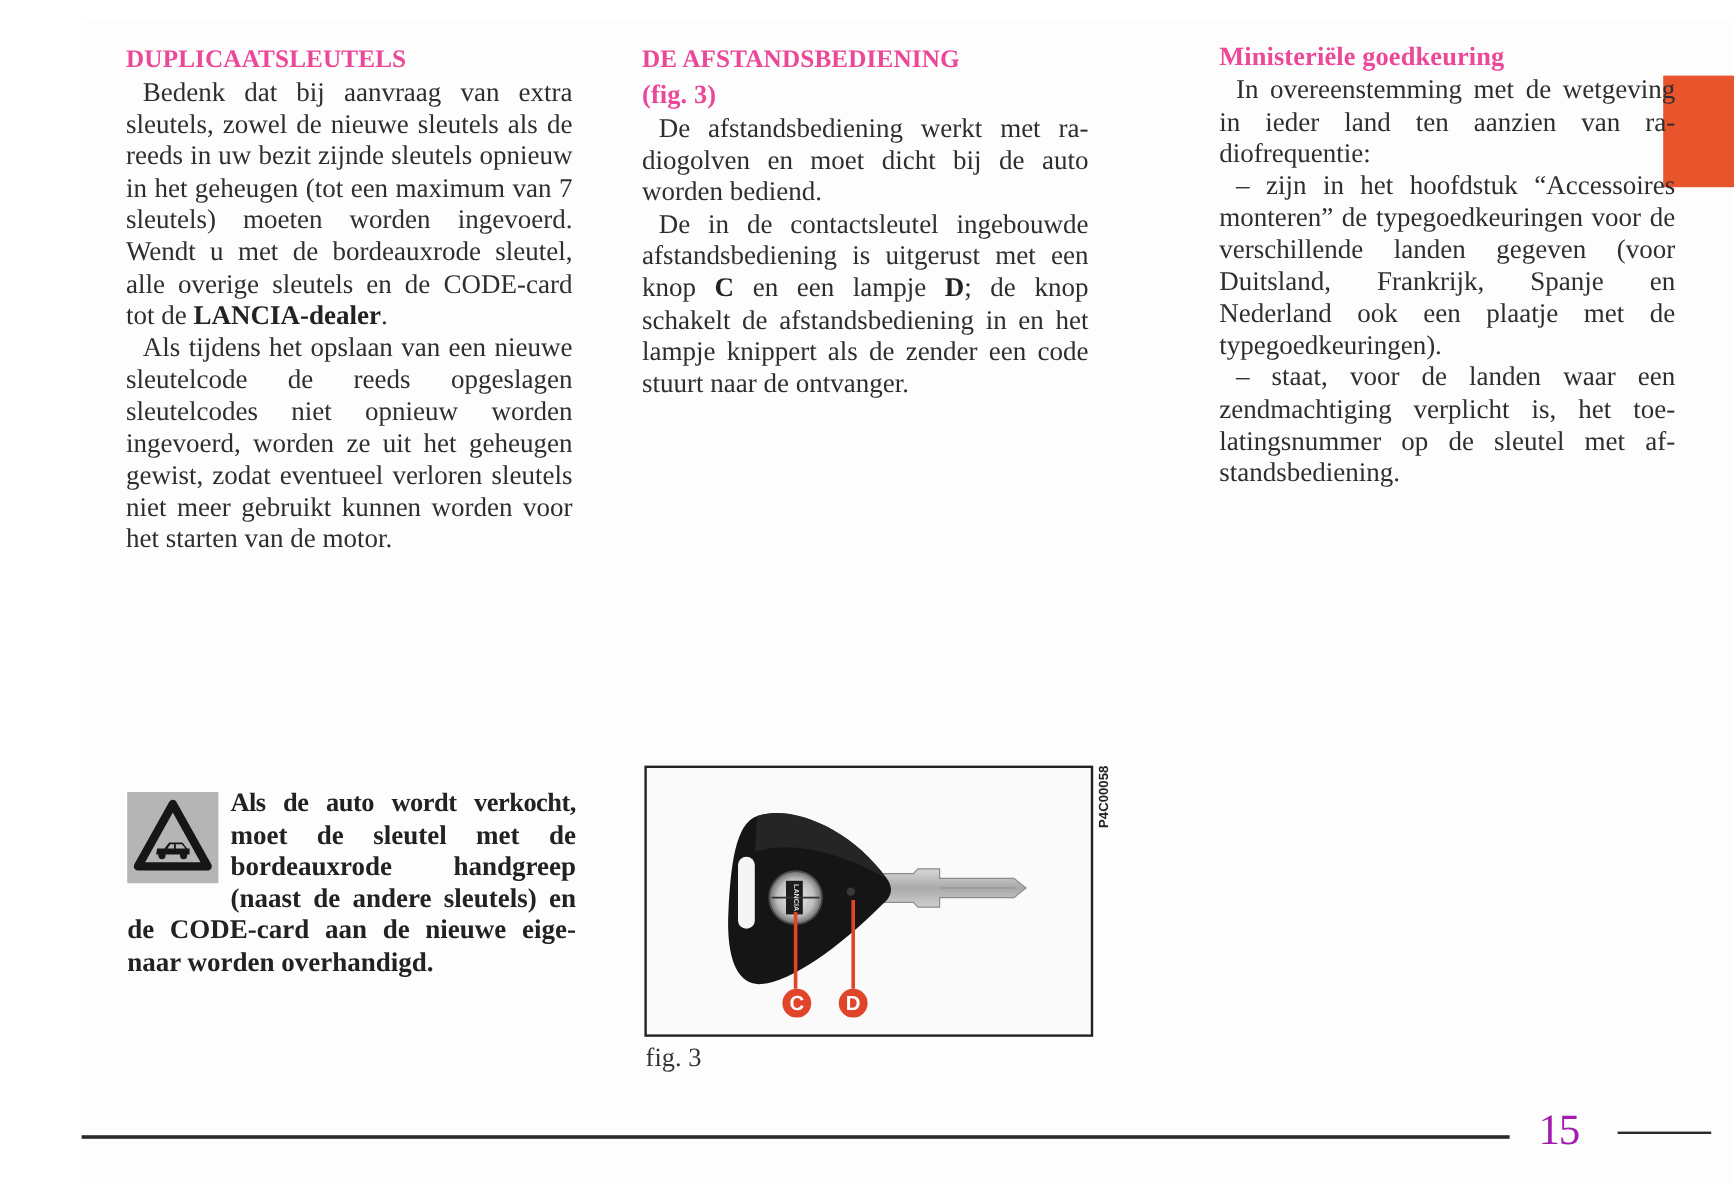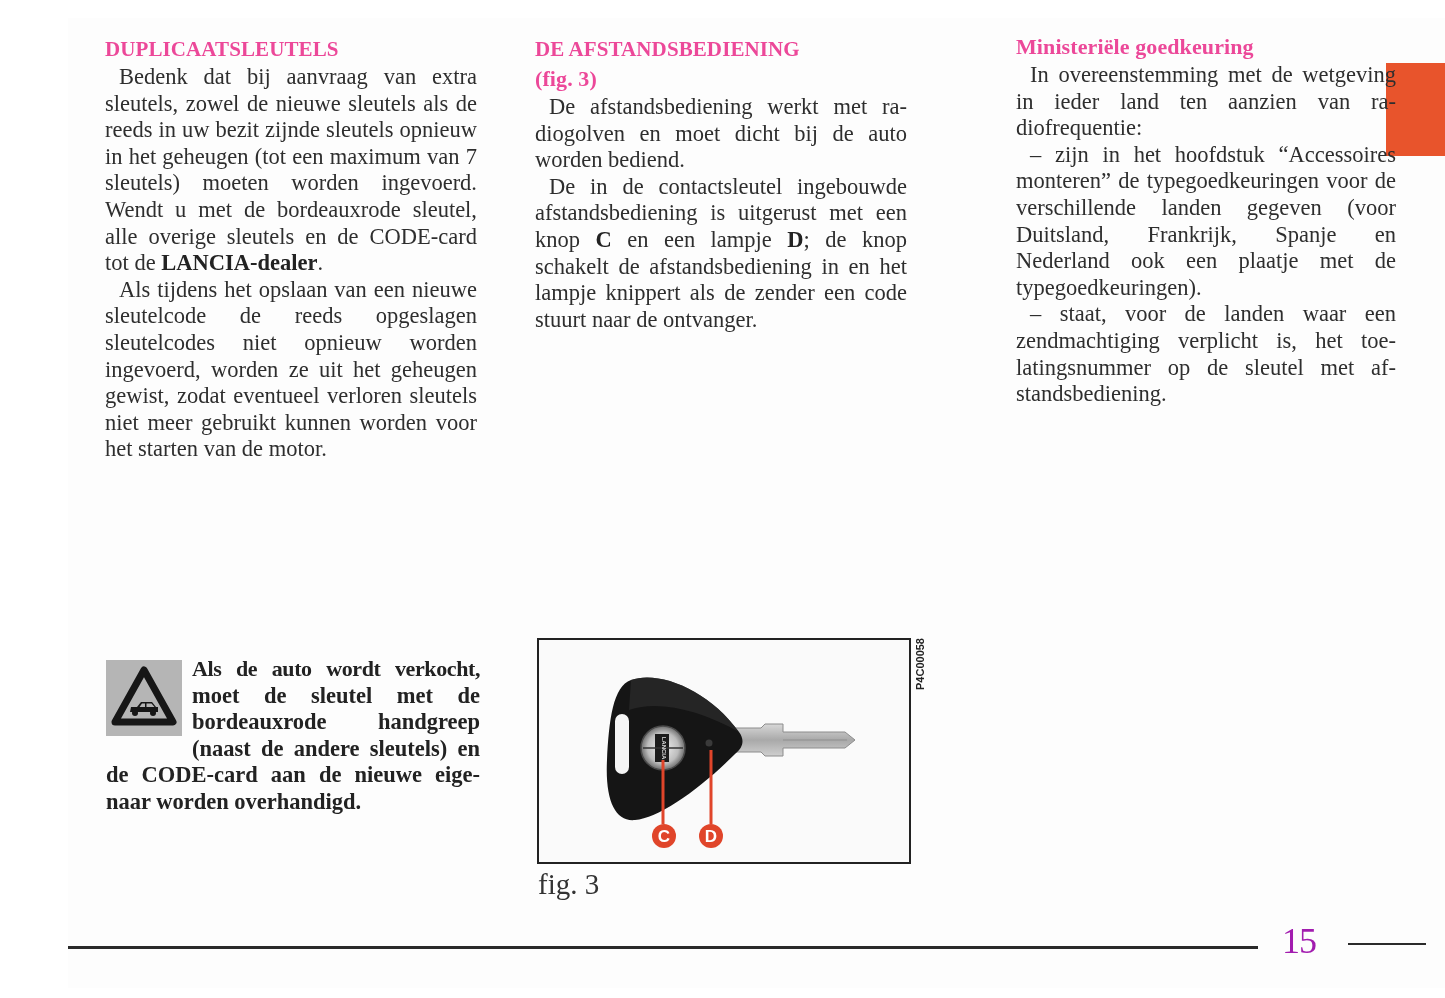--- a/index.html
+++ b/index.html
@@ -19,21 +19,21 @@
     p.body + p.body { }
     b.bold { font-weight: bold; color: #222; }
 
     .warning { position: absolute; left: 106px; top: 636px; width: 374px; font-weight: bold; font-size: 22.5px; line-height: 26.6px; text-align: justify; color: #222; margin-top: 20px; }
     .warning-icon { float: left; width: 76px; height: 76px; background: #b5b5b5; margin: 4px 10px 0 0; display: flex; align-items: center; justify-content: center; }
     .warning-text .lead { font-size: 22px; letter-spacing: -0.4px; }
 
     .figure { position: absolute; left: 537px; top: 638px; width: 374px; height: 226px; border: 2px solid #222; background: #fafafa; }
     .fig-code { position: absolute; left: 910px; top: 636px; width: 20px; height: 56px; }
     .fig-code span { position: absolute; left: 50%; top: 50%; transform: translate(-50%, -50%) rotate(-90deg); font-family: "Liberation Sans", sans-serif; font-weight: bold; font-size: 11px; color: #222; white-space: nowrap; }
-    .fig-caption { position: absolute; left: 538px; top: 868px; font-size: 29px; color: #333; }
+    .fig-caption { position: absolute; left: 538px; top: 868px; font-size: 22px; color: #333; }
 
     .footer-rule-left { position: absolute; left: 68px; top: 946px; width: 1190px; height: 3px; background: #2a2a2a; }
     .page-number { position: absolute; left: 1282px; top: 920px; font-size: 36px; font-weight: normal; color: #a21caf; letter-spacing: -1px; }
     .footer-rule-right { position: absolute; left: 1348px; top: 943px; width: 78px; height: 2px; background: #2a2a2a; }
 
     .tab-marker { position: absolute; left: 1386px; top: 63px; width: 59px; height: 93px; background: #e8542c; }
   </style>
 </head>
 <body>
 

